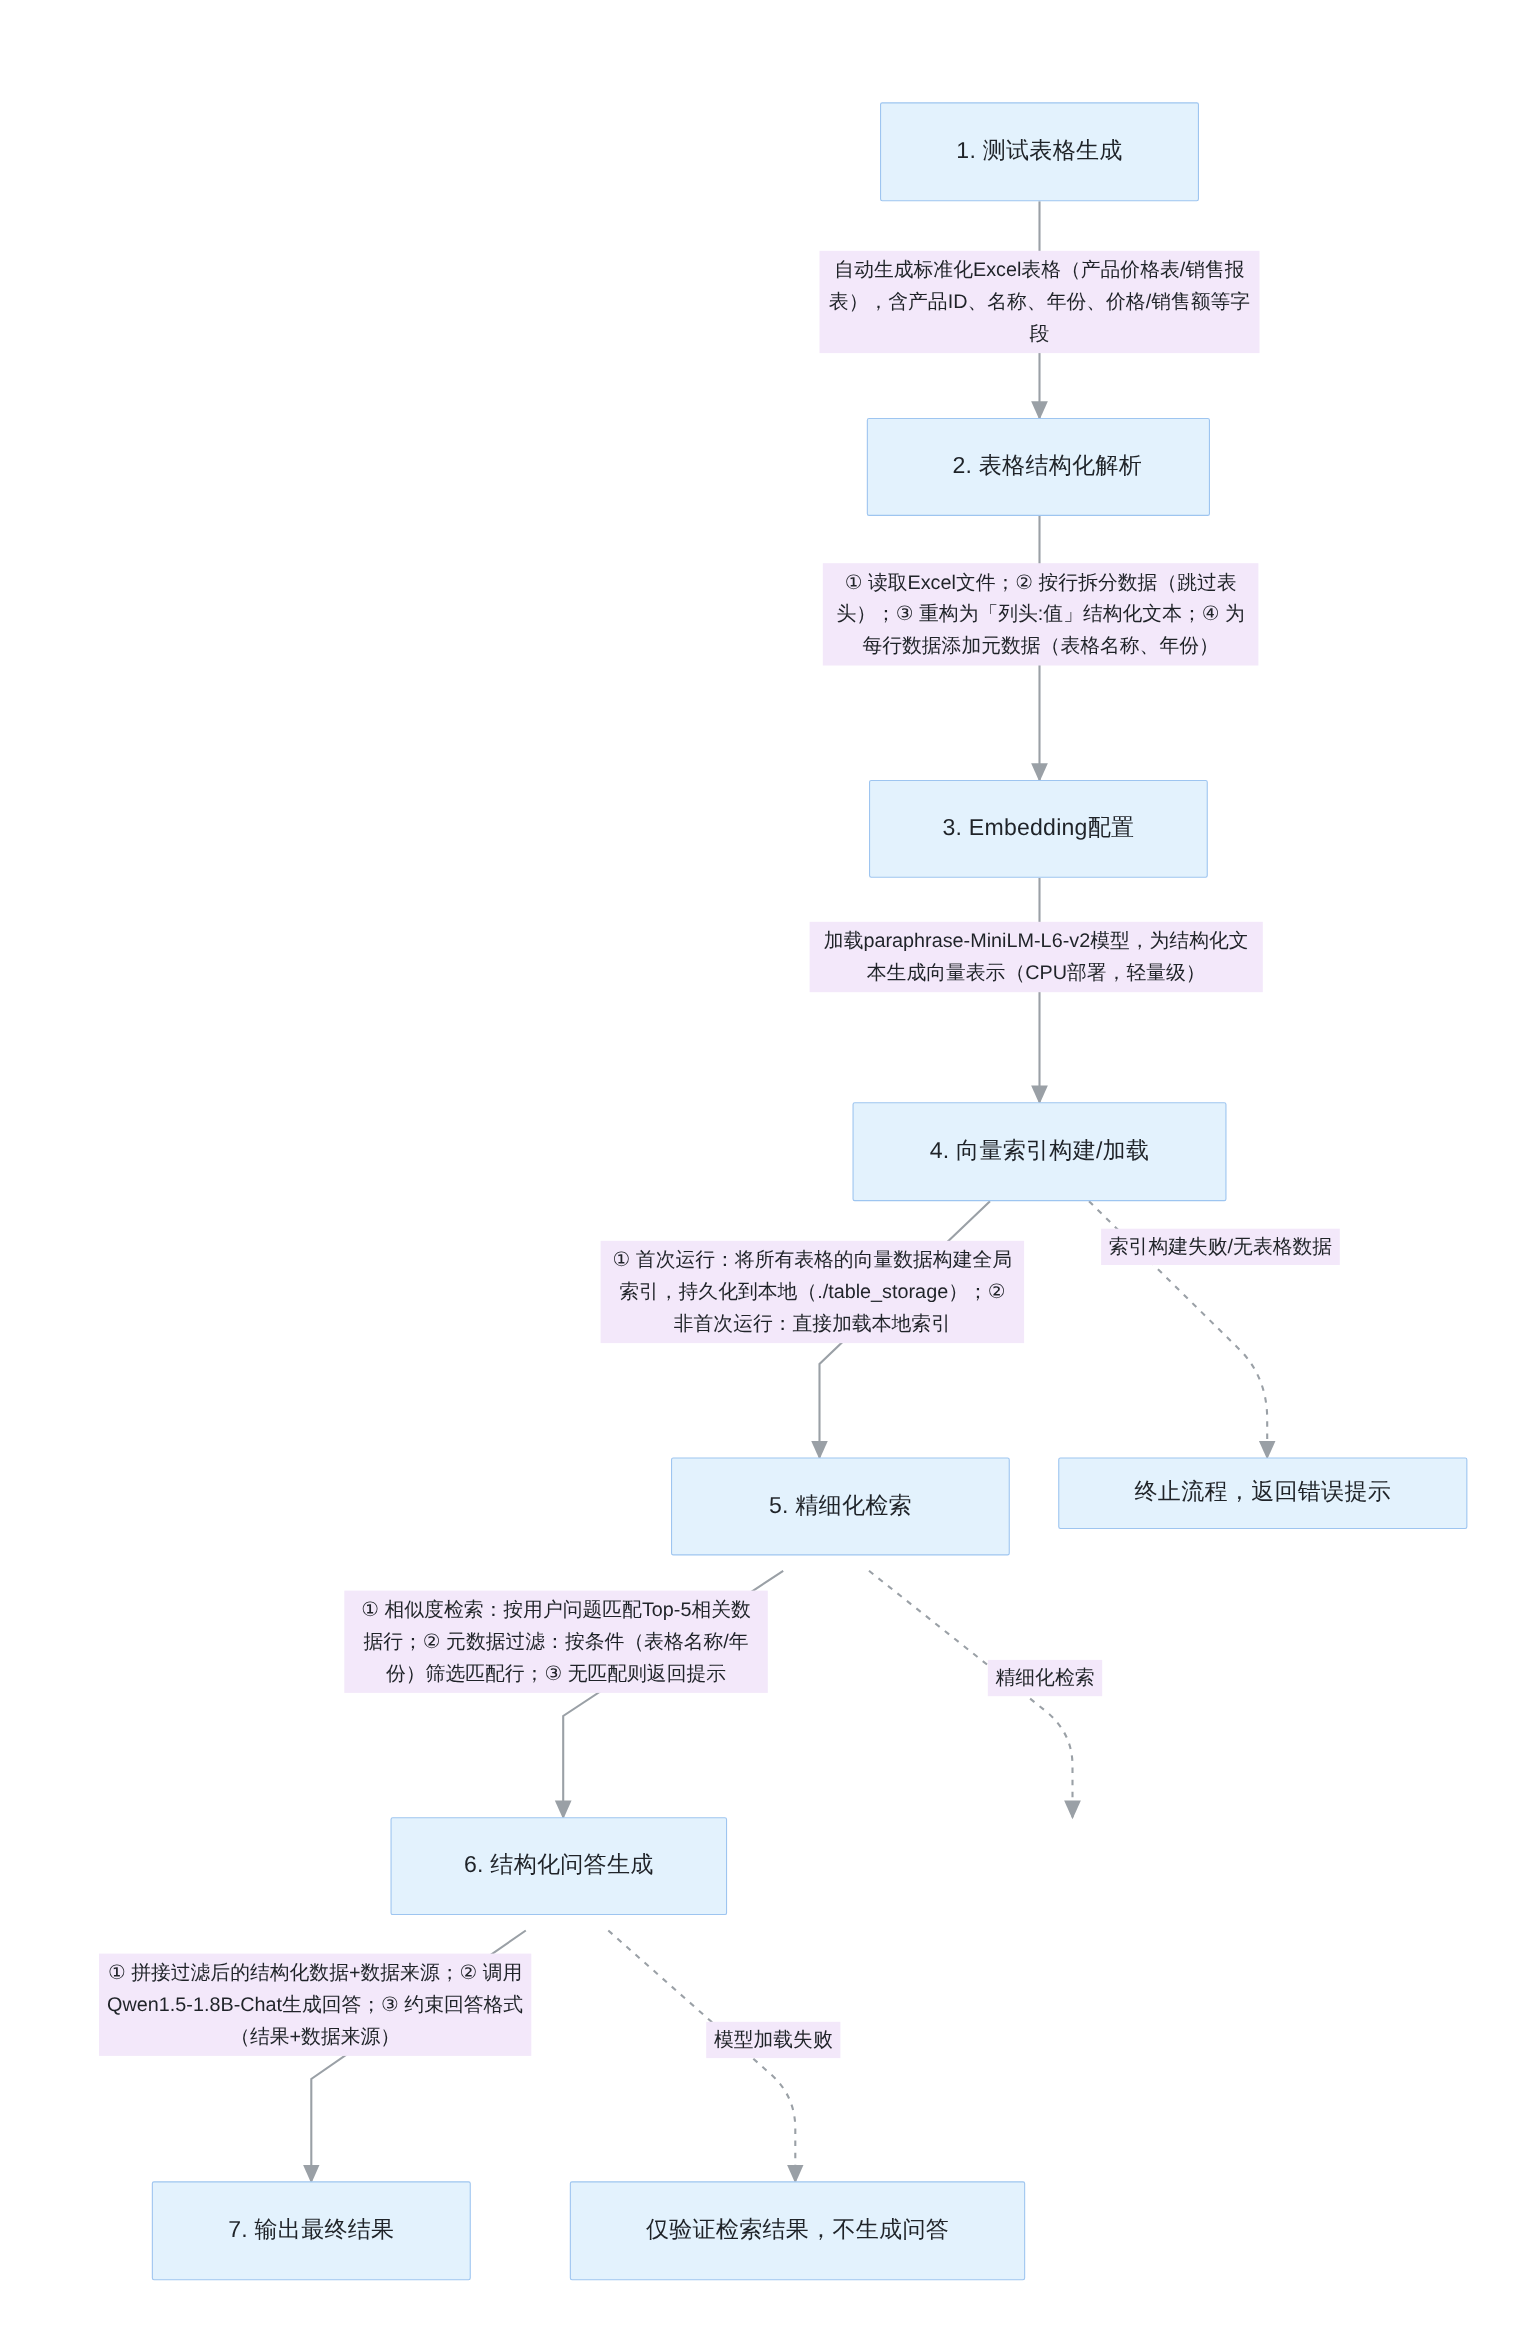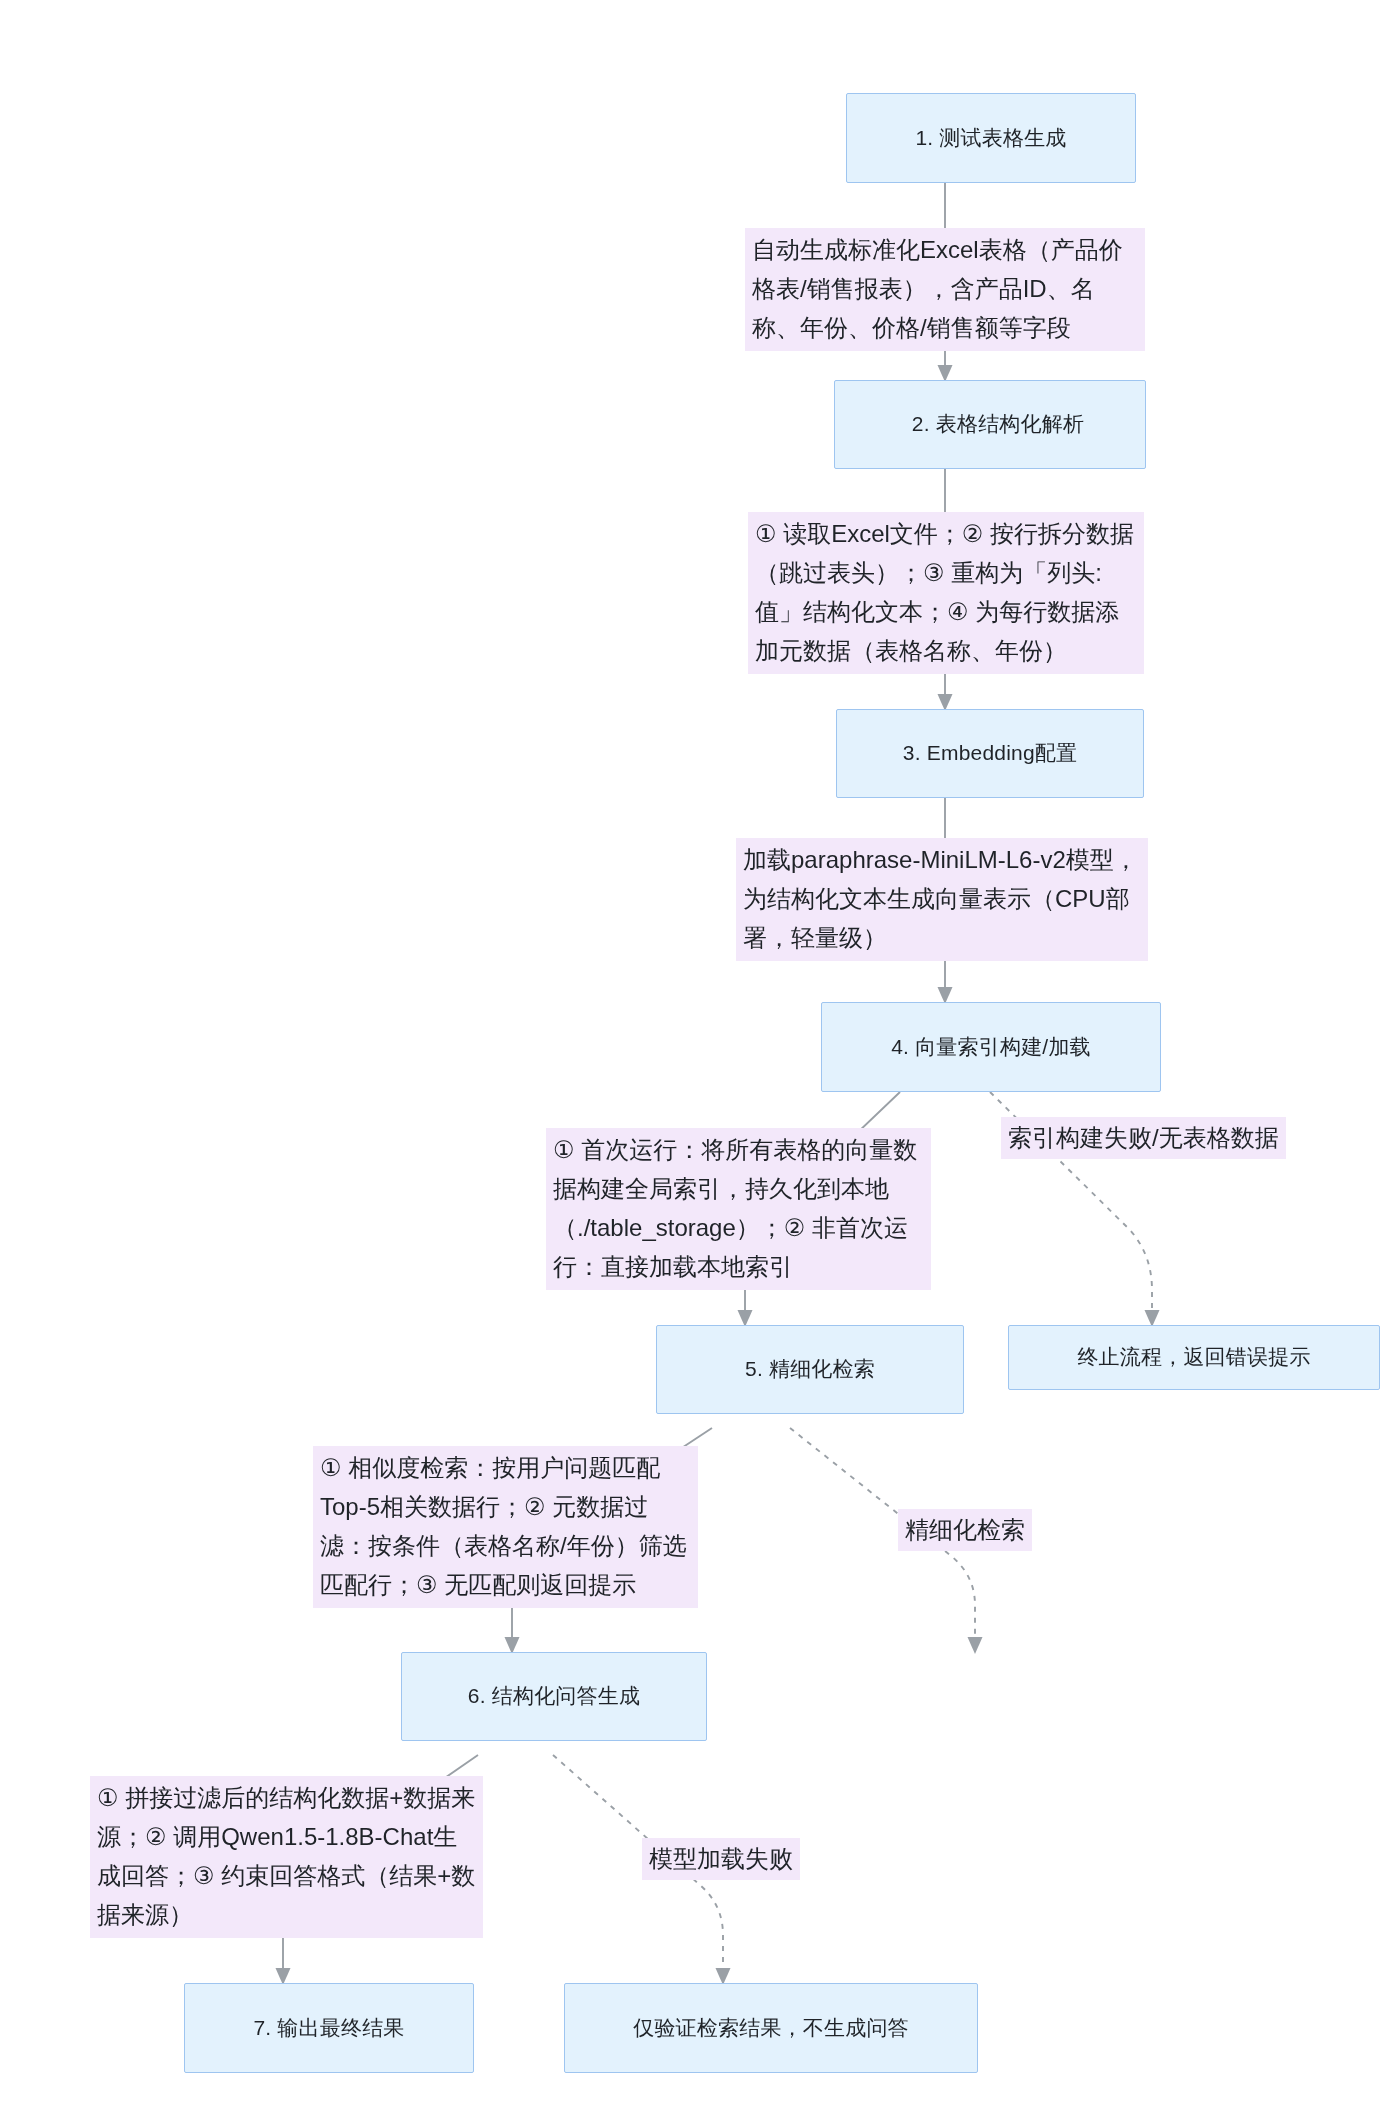--- a/index.html
+++ b/index.html
@@ -34,30 +34,29 @@
     border-radius: 2px;
     display: flex;
     align-items: center;
     justify-content: center;
     text-align: center;
     color: #1f2328;
     font-size: 21px;
     line-height: 1.35;
     letter-spacing: 0.2px;
     padding: 4px 12px;
-    margin-left: 46px;
   }
   .edge-label {
     position: absolute;
     box-sizing: border-box;
     background: #f3e8fa;
     color: #1f2328;
-    font-size: 24px;
+    font-size: 18px;
     line-height: 1.62;
-    text-align: left;
+    text-align: center;
     padding: 3px 7px;
     white-space: normal;
   }
   .edge-label.single {
     white-space: nowrap;
     line-height: 1.5;
   }
 </style>
 </head>
 <body>

